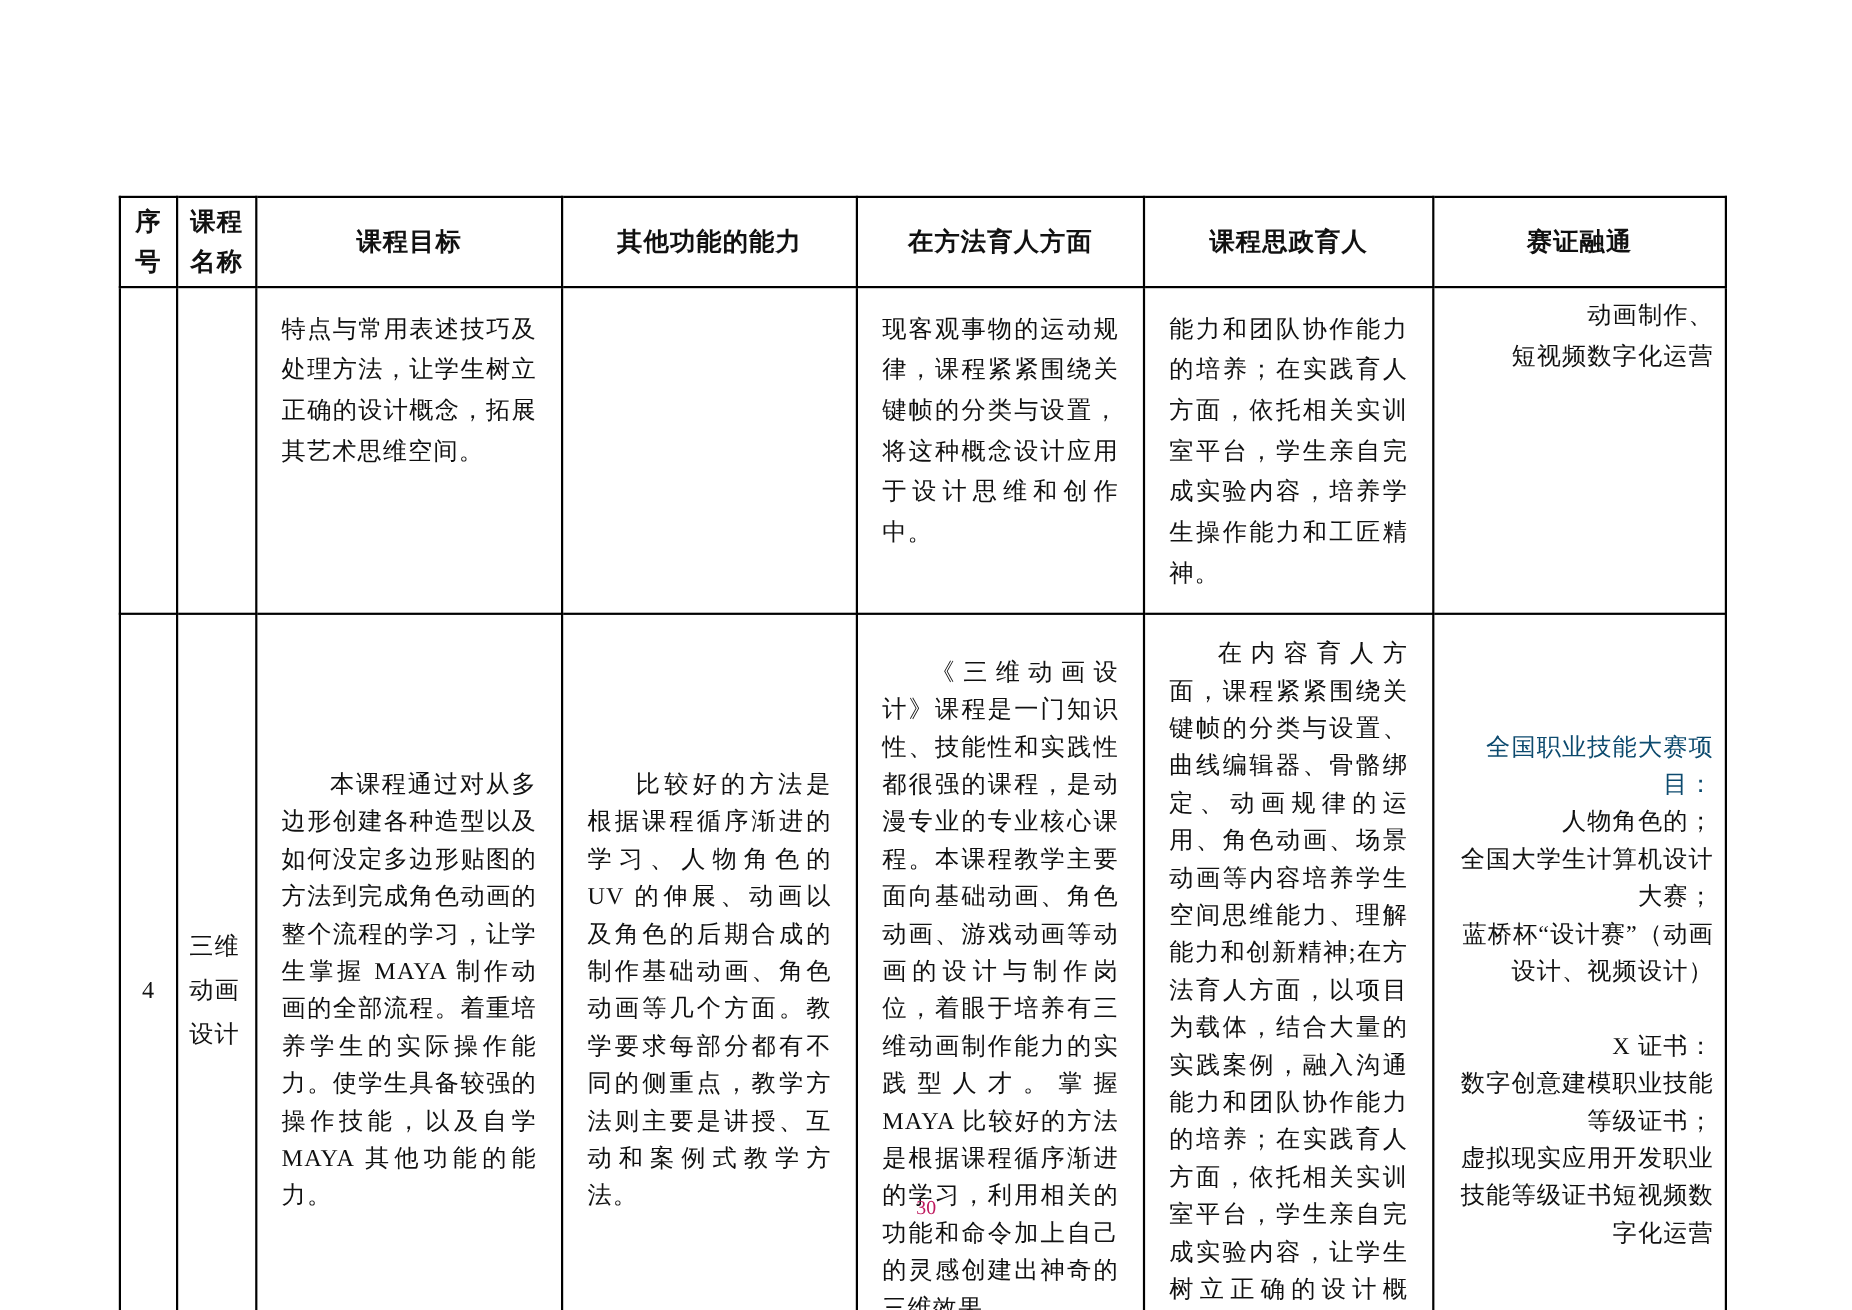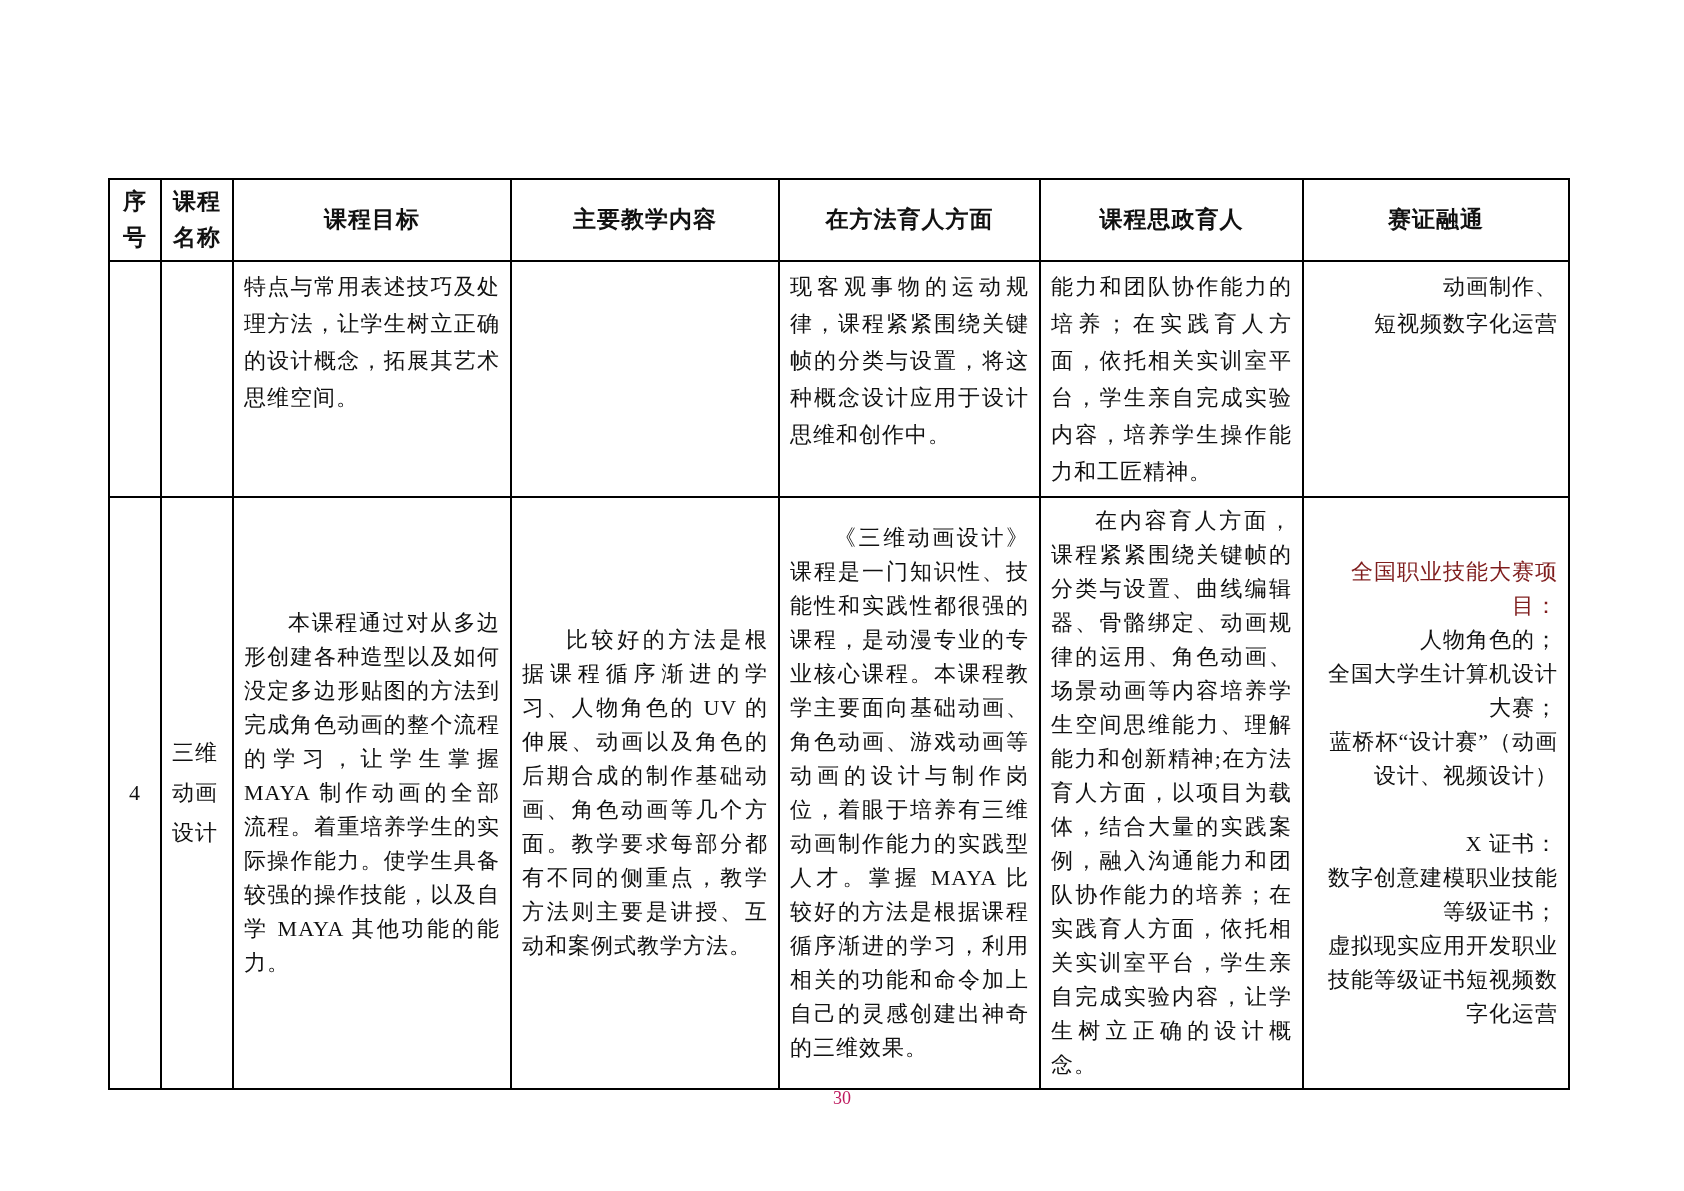--- a/index.html
+++ b/index.html
@@ -47,21 +47,21 @@
     line-height: 37px;
   }
   
   tr.row-main td {
     vertical-align: middle;
     line-height: 34px;
   }
   td.cell-justify { text-align: justify; }
   td.cell-center  { text-align: center; }
   p.para {
-    margin: 0;
+    margin: 12px;
     text-align: justify;
   }
   p.para.indent { text-indent: 2em; }
   .name-line { line-height: 40px; }
   .comp-line { min-height: 34px; text-align: right; }
   tr.row-cont .comp-line { min-height: 37px; }
   .page-number {
     position: absolute;
     top: 1088px;
     left: 0;
@@ -89,21 +89,21 @@
         <tr>
       <th>
         <div>序</div>
         <div>号</div>
       </th>
       <th>
         <div>课程</div>
         <div>名称</div>
       </th>
       <th>课程目标</th>
-      <th>主要教学内容</th>
+      <th>其他功能的能力</th>
       <th>在方法育人方面</th>
       <th>课程思政育人</th>
       <th>赛证融通</th>
     </tr>
 
     <tr class="row-cont">
       <td class="cell-center"></td>
       <td class="cell-center"></td>
       <td class="cell-justify">
         <p class="para">特点与常用表述技巧及处理方法，让学生树立正确的设计概念，拓展其艺术思维空间。</p>
@@ -134,21 +134,21 @@
       <td class="cell-justify">
         <p class="para indent">比较好的方法是根据课程循序渐进的学习、人物角色的 UV 的伸展、动画以及角色的后期合成的制作基础动画、角色动画等几个方面。教学要求每部分都有不同的侧重点，教学方法则主要是讲授、互动和案例式教学方法。</p>
       </td>
       <td class="cell-justify">
         <p class="para indent">《三维动画设计》课程是一门知识性、技能性和实践性都很强的课程，是动漫专业的专业核心课程。本课程教学主要面向基础动画、角色动画、游戏动画等动画的设计与制作岗位，着眼于培养有三维动画制作能力的实践型人才。掌握 MAYA 比较好的方法是根据课程循序渐进的学习，利用相关的功能和命令加上自己的灵感创建出神奇的三维效果。</p>
       </td>
       <td class="cell-justify">
         <p class="para indent">在内容育人方面，课程紧紧围绕关键帧的分类与设置、曲线编辑器、骨骼绑定、动画规律的运用、角色动画、场景动画等内容培养学生空间思维能力、理解能力和创新精神;在方法育人方面，以项目为载体，结合大量的实践案例，融入沟通能力和团队协作能力的培养；在实践育人方面，依托相关实训室平台，学生亲自完成实验内容，让学生树立正确的设计概念。</p>
       </td>
       <td>
-        <div class="comp-line blue-line" style="color: #7f1d1d;">全国职业技能大赛项目：</div>
+        <div class="comp-line blue-line" style="color: #0c4a6e;">全国职业技能大赛项目：</div>
         <div class="comp-line">人物角色的；</div>
         <div class="comp-line">全国大学生计算机设计大赛；</div>
         <div class="comp-line">蓝桥杯“设计赛”（动画设计、视频设计）</div>
         <div class="comp-line"></div>
         <div class="comp-line">X 证书：</div>
         <div class="comp-line">数字创意建模职业技能等级证书；</div>
         <div class="comp-line">虚拟现实应用开发职业技能等级证书短视频数字化运营</div>
       </td>
     </tr>
   </tbody>

